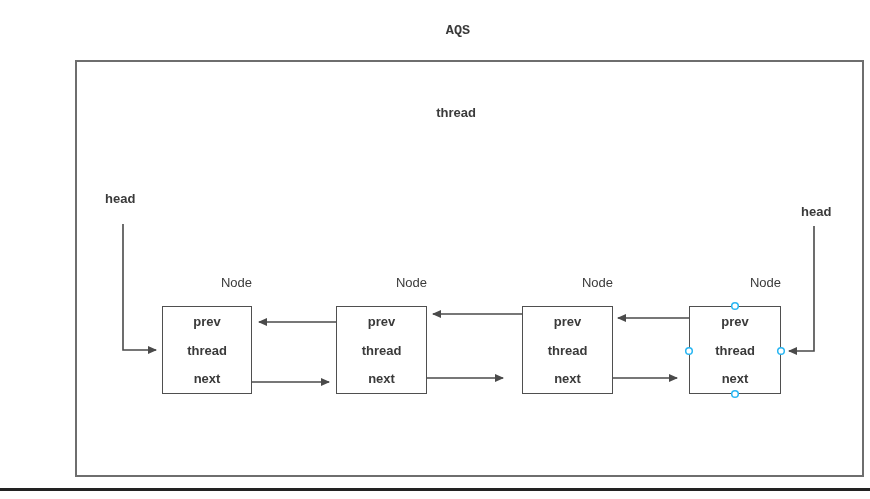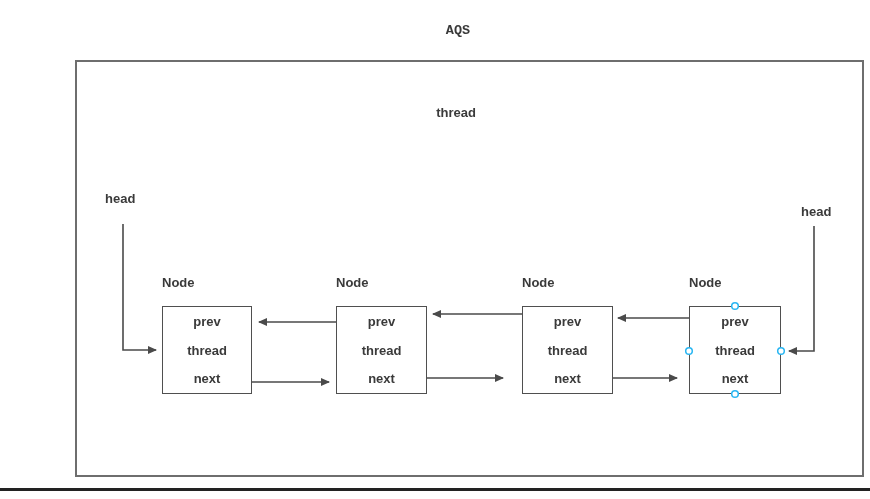--- a/index.html
+++ b/index.html
@@ -28,22 +28,22 @@
   .node-box{
     position:absolute;top:306px;height:88px;box-sizing:border-box;
     border:1.6px solid var(--node-border);background:#fff;
     display:flex;flex-direction:column;
   }
   .node-row{
     flex:1 1 0;display:flex;align-items:center;justify-content:center;
     font-weight:bold;font-size:13px;color:var(--text);
   }
   .node-label{
-    position:absolute;top:275px;height:16px;text-align:left;
-    font-weight:bold;font-size:13px;color:var(--text);
+    position:absolute;top:275px;height:16px;text-align:right;
+    font-weight:normal;font-size:13px;color:var(--text);
   }
   svg.wires{position:absolute;left:0;top:0;pointer-events:none;}
   svg.wires .wire{stroke:var(--line);stroke-width:1.6;fill:none;pointer-events:stroke;}
   svg.wires marker path{fill:var(--line);}
   svg.wires .handle{fill:#fff;stroke:var(--handle);stroke-width:1.5;pointer-events:all;}
   .bottom-rule{position:absolute;left:0;top:488px;width:870px;height:3px;background:var(--bottom-rule);}
 </style>
 </head>
 <body>
 

